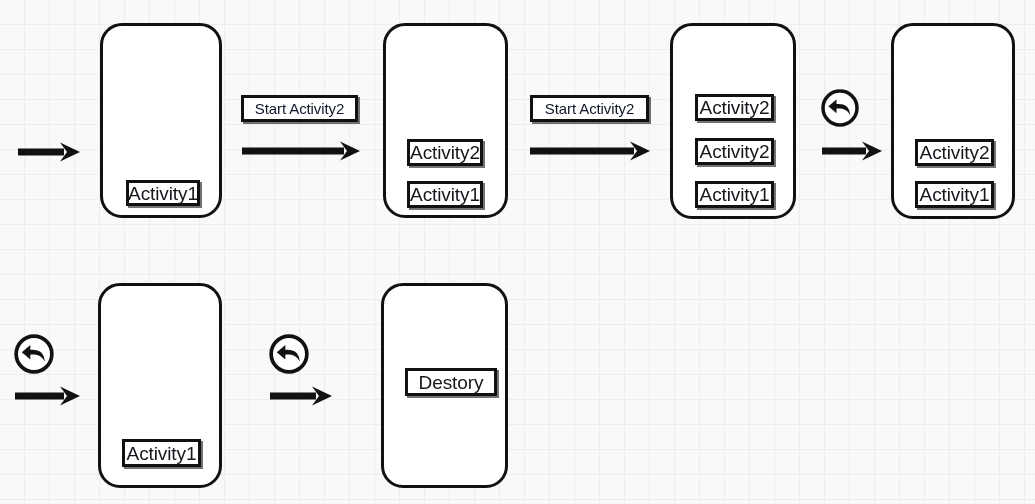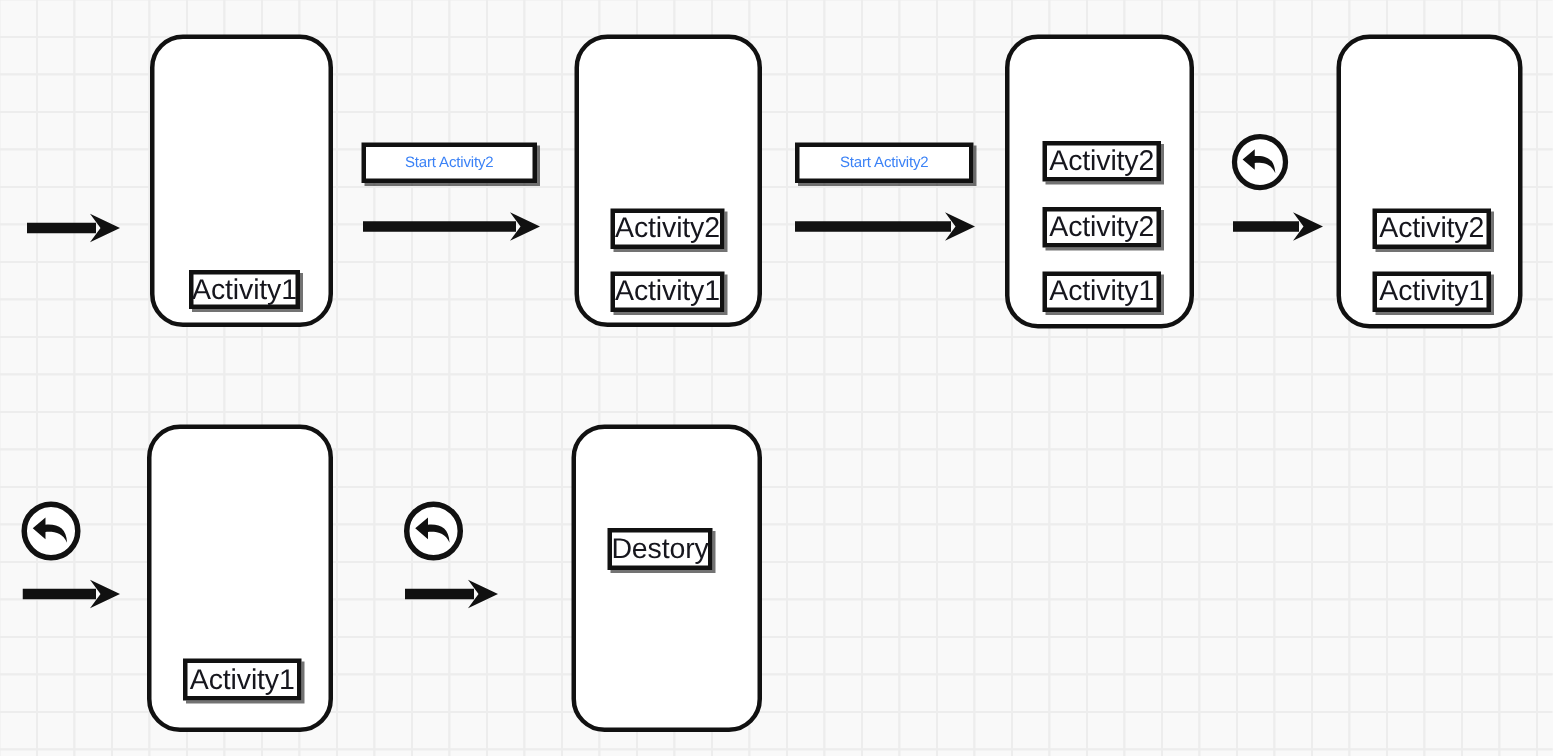--- a/index.html
+++ b/index.html
@@ -52,22 +52,22 @@
     letter-spacing: -0.1px;
     box-shadow: 2px 2px 0 rgba(0,0,0,0.55);
   }
 
   
   .tlabel {
     position: absolute;
     box-sizing: border-box;
     background: #ffffff;
     border: 3px solid #111111;
-    color: #3b82f6;
-    font-size: 10px;
+    color: #0f172a;
+    font-size: 15px;
     line-height: 1;
     display: flex;
     align-items: center;
     justify-content: center;
     white-space: nowrap;
     letter-spacing: -0.1px;
     box-shadow: 2px 2px 0 rgba(0,0,0,0.55);
   }
 
   
@@ -150,14 +150,14 @@
         <path d="M 16.5 11.5 L 16.5 16.0 C 24.5 15.4 29.8 18.2 30.2 27.5 C 27.4 21.4 23.0 20.3 16.5 20.6 L 16.5 25.2 L 8.4 18.3 Z" fill="#111111"></path>
       </svg>
     </div>
     <div class="arrow" style="left: 270px; top: 385px;">
       <svg width="62" height="22" viewBox="0 0 62 22">
         <rect x="0" y="7.5" width="46" height="7" fill="#111111"></rect>
         <path d="M 42 1.5 L 62 11 L 42 20.5 L 49 11 Z" fill="#111111"></path>
       </svg>
     </div>
     <div class="phone" style="left: 381px; top: 283px; width: 127px; height: 205px;"></div>
-    <div class="chip" style="left: 405px; top: 352px; width: 70px; height: 28px;">Destory</div>
+    <div class="chip" style="left: 405px; top: 368px; width: 92px; height: 28px;">Destory</div>
   </div>
 
 </body></html>

